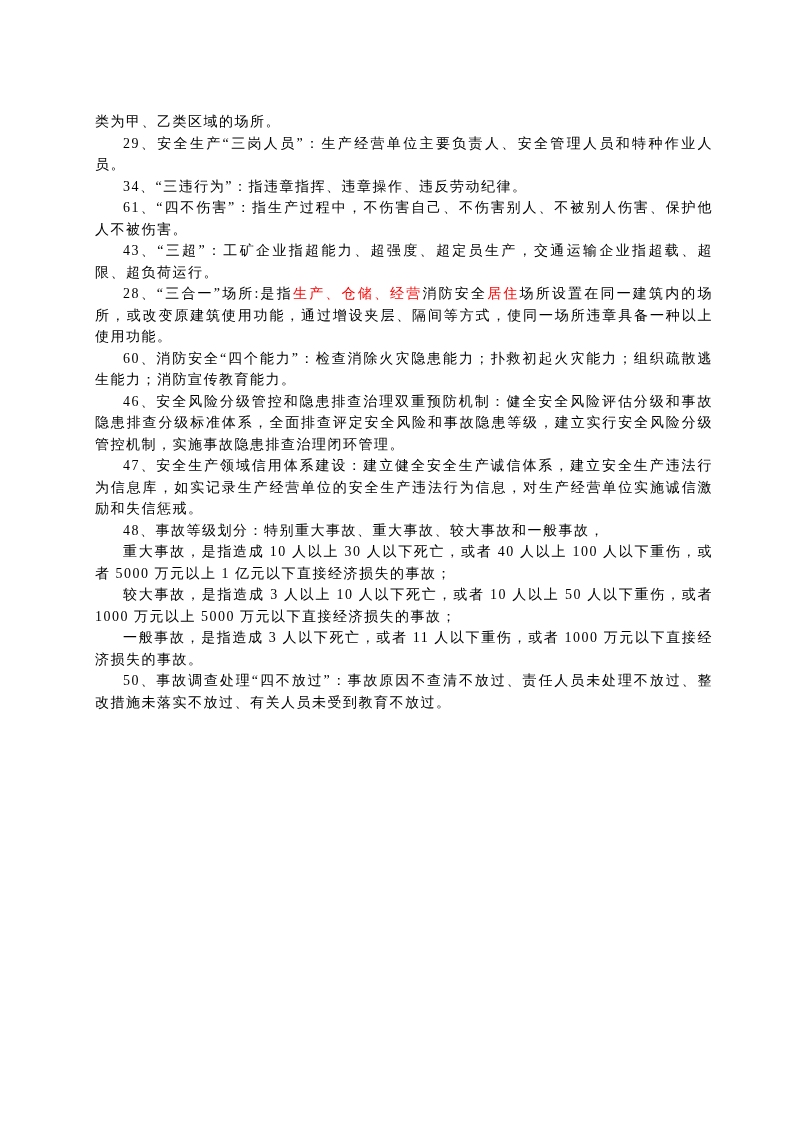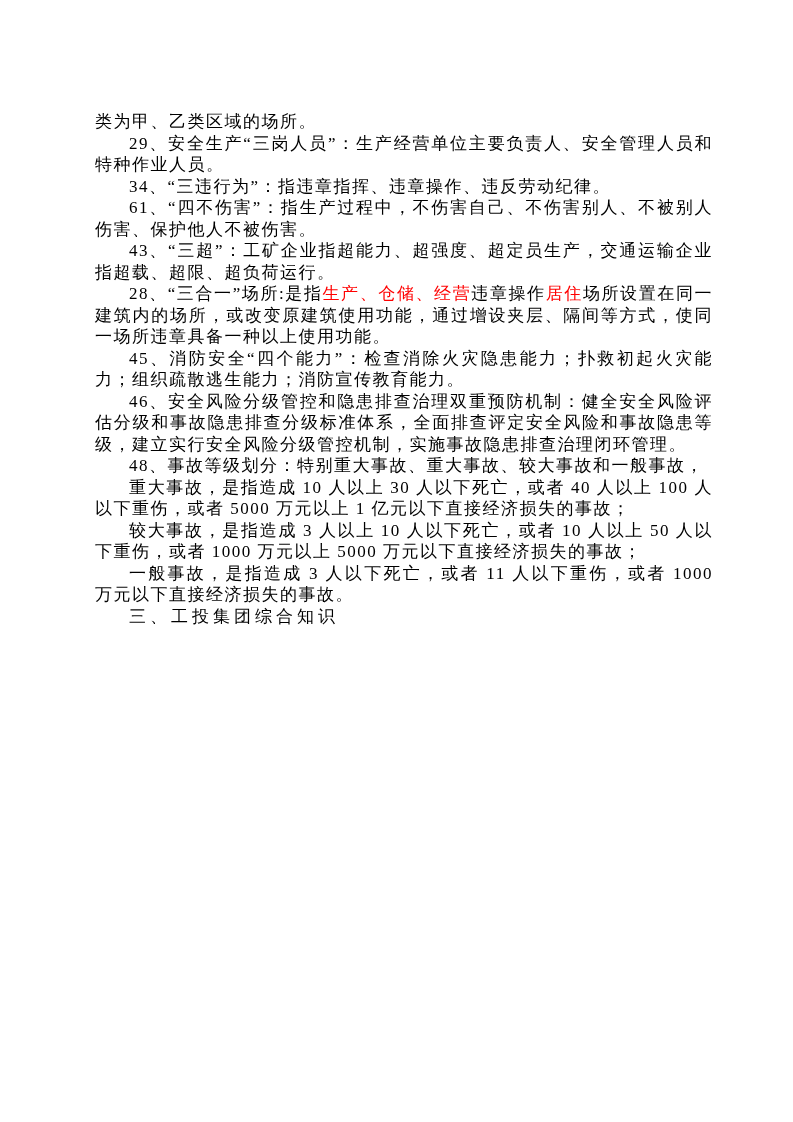--- a/index.html
+++ b/index.html
@@ -20,21 +20,21 @@
     width: 793px;
     height: 1122px;
     background: #ffffff;
   }
   .doc-body {
     position: absolute;
     left: 95px;
     top: 111px;
     width: 618px;
     color: var(--text-color, #000000);
-    font-size: 17px;
+    font-size: 14px;
     line-height: 21.5px;
     letter-spacing: 1.5px;
     text-align: justify;
     text-align-last: left;
   }
   p.para {
     margin: 0;
     padding: 0;
   }
   p.para.indent {
@@ -50,22 +50,23 @@
 </head>
 <body>
 
 <div class="doc-page">
   <div class="doc-body">
       <p class="para"><span class="">类为甲、乙类区域的场所。</span></p>
       <p class="para indent"><span class="">29、安全生产“三岗人员”：生产经营单位主要负责人、安全管理人员和特种作业人员。</span></p>
       <p class="para indent"><span class="">34、“三违行为”：指违章指挥、违章操作、违反劳动纪律。</span></p>
       <p class="para indent"><span class="">61、“四不伤害”：指生产过程中，不伤害自己、不伤害别人、不被别人伤害、保护他人不被伤害。</span></p>
       <p class="para indent"><span class="">43、“三超”：工矿企业指超能力、超强度、超定员生产，交通运输企业指超载、超限、超负荷运行。</span></p>
-      <p class="para indent"><span class="">28、“三合一”场所:是指</span><span class="red">生产、仓储、经营</span><span class="">违章操作</span><span class="red">居住</span><span class="">场所设置在同一建筑内的场所，或改变原建筑使用功能，通过增设夹层、隔间等方式，使同一场所违章具备一种以上使用功能。</span></p>
-      <p class="para indent"><span class="">45、消防安全“四个能力”：检查消除火灾隐患能力；扑救初起火灾能力；组织疏散逃生能力；消防宣传教育能力。</span></p>
+      <p class="para indent"><span class="">28、“三合一”场所:是指</span><span class="red">生产、仓储、经营</span><span class="">消防安全</span><span class="red">居住</span><span class="">场所设置在同一建筑内的场所，或改变原建筑使用功能，通过增设夹层、隔间等方式，使同一场所违章具备一种以上使用功能。</span></p>
+      <p class="para indent"><span class="">60、消防安全“四个能力”：检查消除火灾隐患能力；扑救初起火灾能力；组织疏散逃生能力；消防宣传教育能力。</span></p>
       <p class="para indent"><span class="">46、安全风险分级管控和隐患排查治理双重预防机制：健全安全风险评估分级和事故隐患排查分级标准体系，全面排查评定安全风险和事故隐患等级，建立实行安全风险分级管控机制，实施事故隐患排查治理闭环管理。</span></p>
+      <p class="para indent"><span class="">47、安全生产领域信用体系建设：建立健全安全生产诚信体系，建立安全生产违法行为信息库，如实记录生产经营单位的安全生产违法行为信息，对生产经营单位实施诚信激励和失信惩戒。</span></p>
       <p class="para indent"><span class="">48、事故等级划分：特别重大事故、重大事故、较大事故和一般事故，</span></p>
       <p class="para indent"><span class="">重大事故，是指造成 10 人以上 30 人以下死亡，或者 40 人以上 100 人以下重伤，或者 5000 万元以上 1 亿元以下直接经济损失的事故；</span></p>
       <p class="para indent"><span class="">较大事故，是指造成 3 人以上 10 人以下死亡，或者 10 人以上 50 人以下重伤，或者 1000 万元以上 5000 万元以下直接经济损失的事故；</span></p>
       <p class="para indent"><span class="">一般事故，是指造成 3 人以下死亡，或者 11 人以下重伤，或者 1000 万元以下直接经济损失的事故。</span></p>
-      <p class="para indent heading"><span class="">三、工投集团综合知识</span></p>
+      <p class="para indent"><span class="">50、事故调查处理“四不放过”：事故原因不查清不放过、责任人员未处理不放过、整改措施未落实不放过、有关人员未受到教育不放过。</span></p>
     </div>
 </div>
 
 </body></html>

